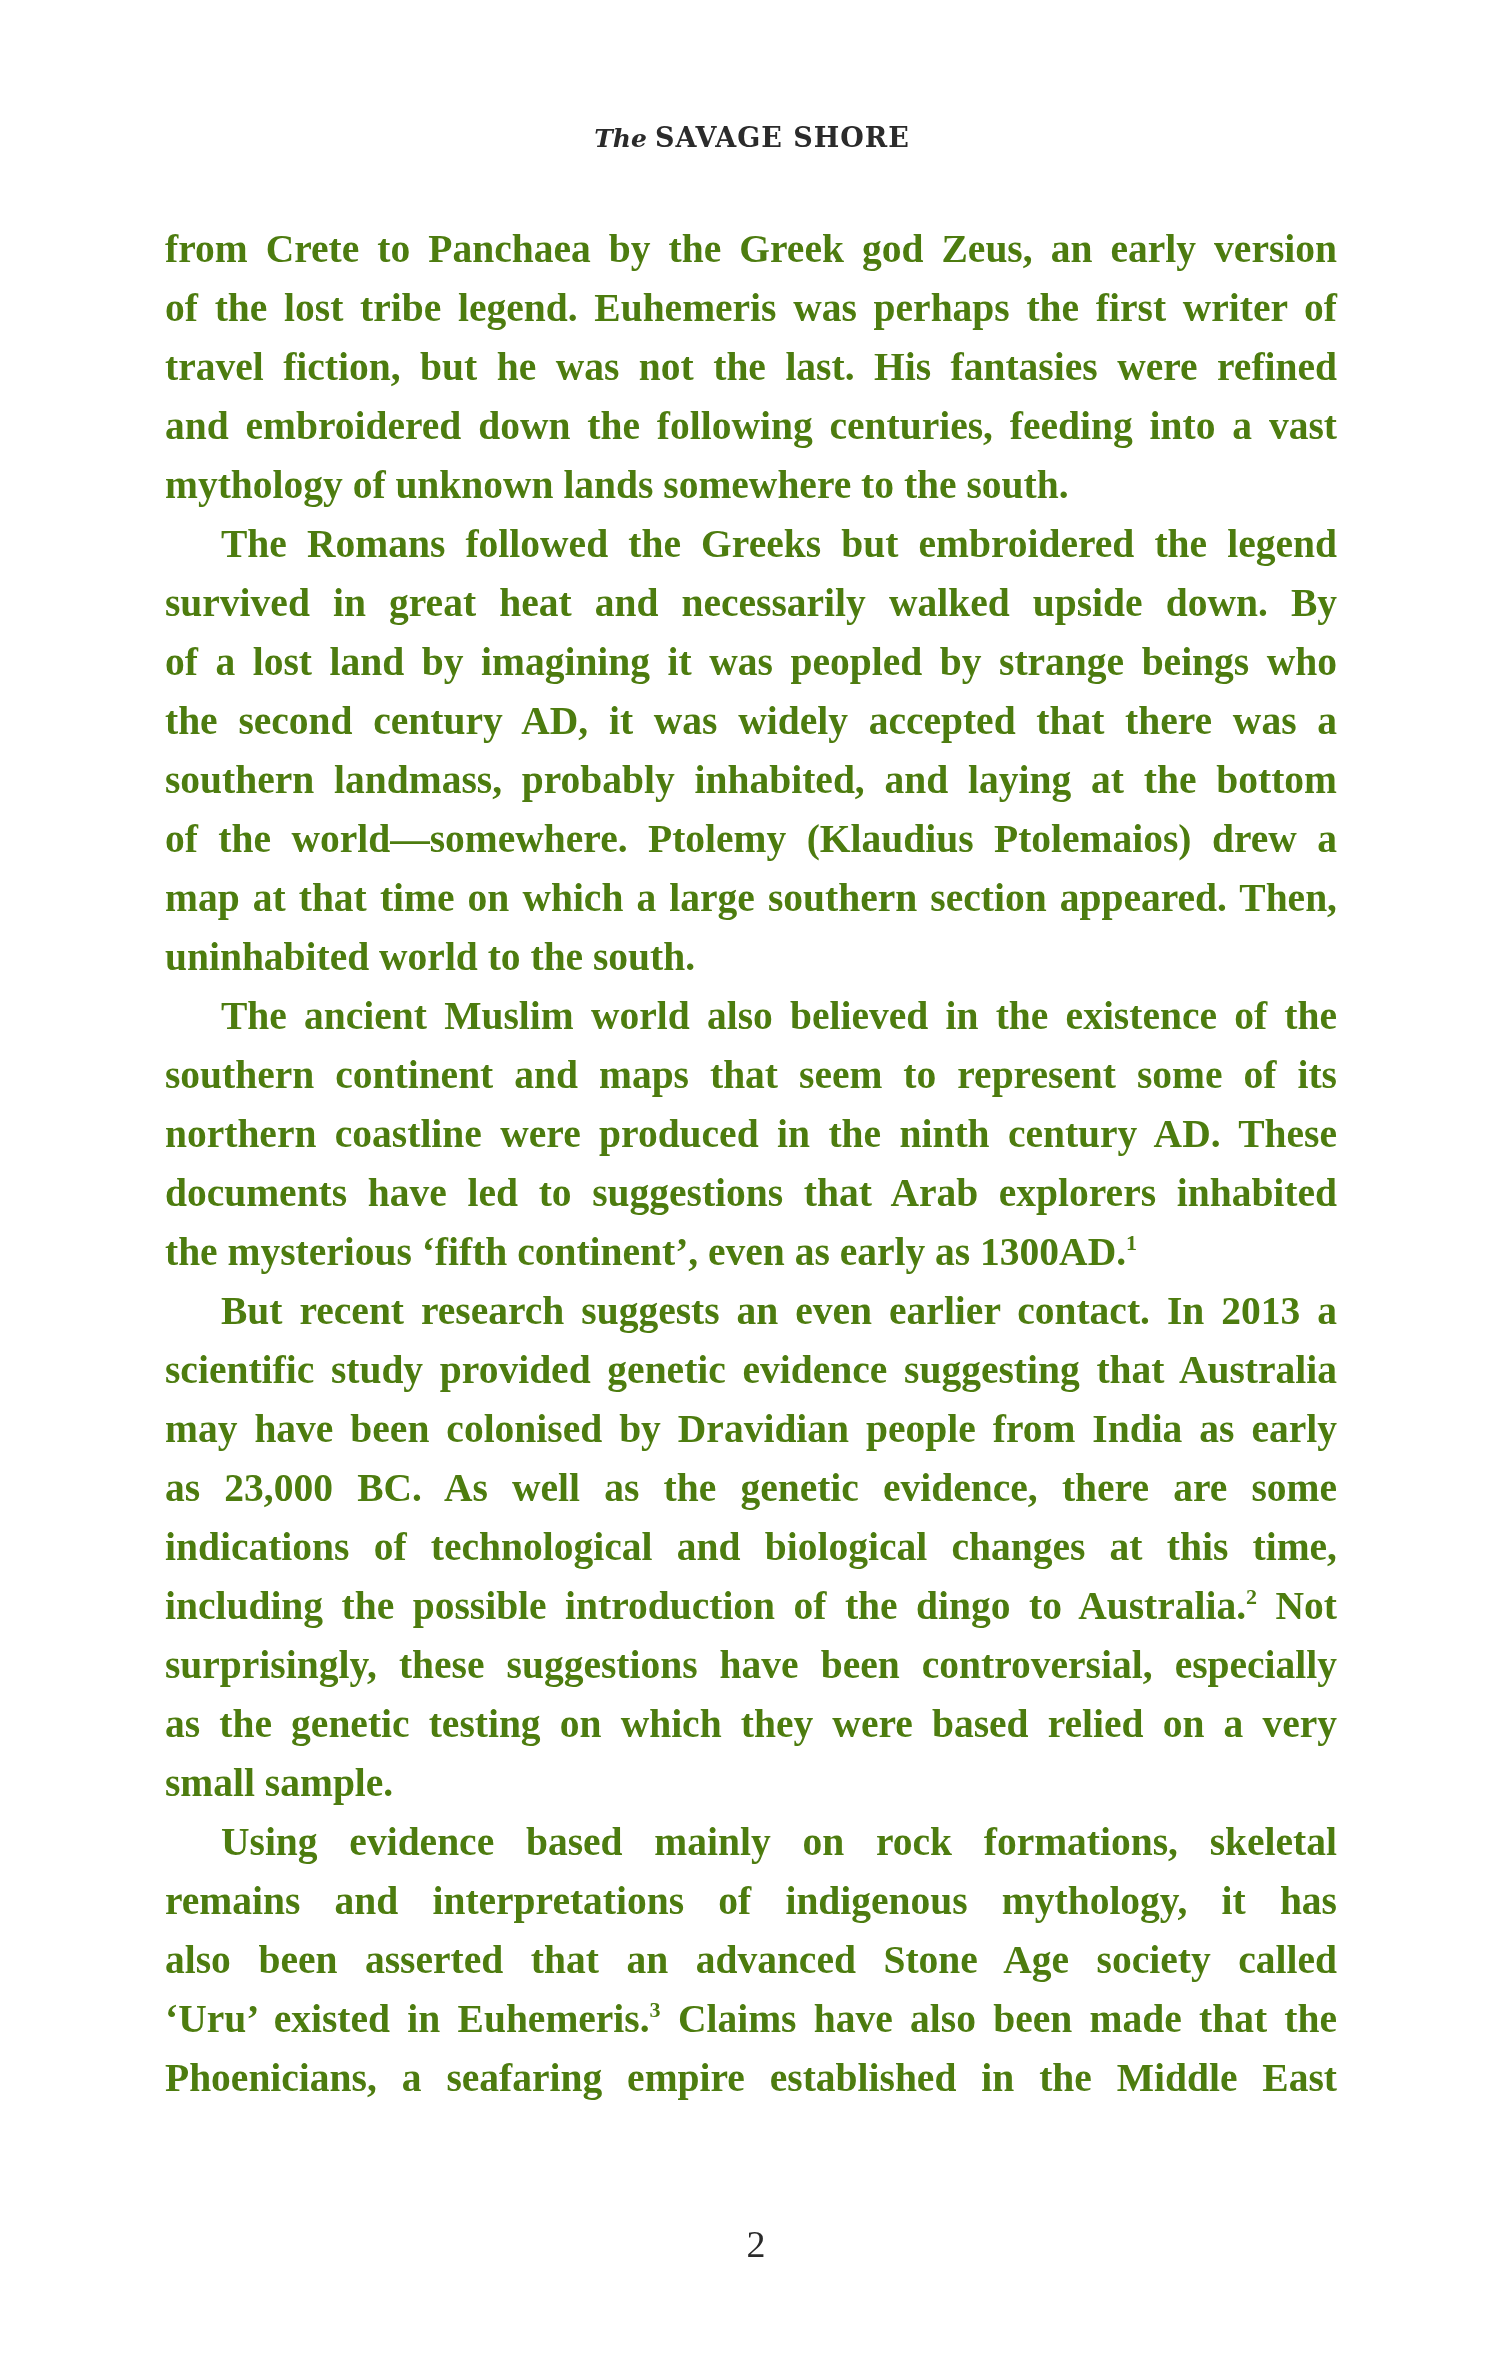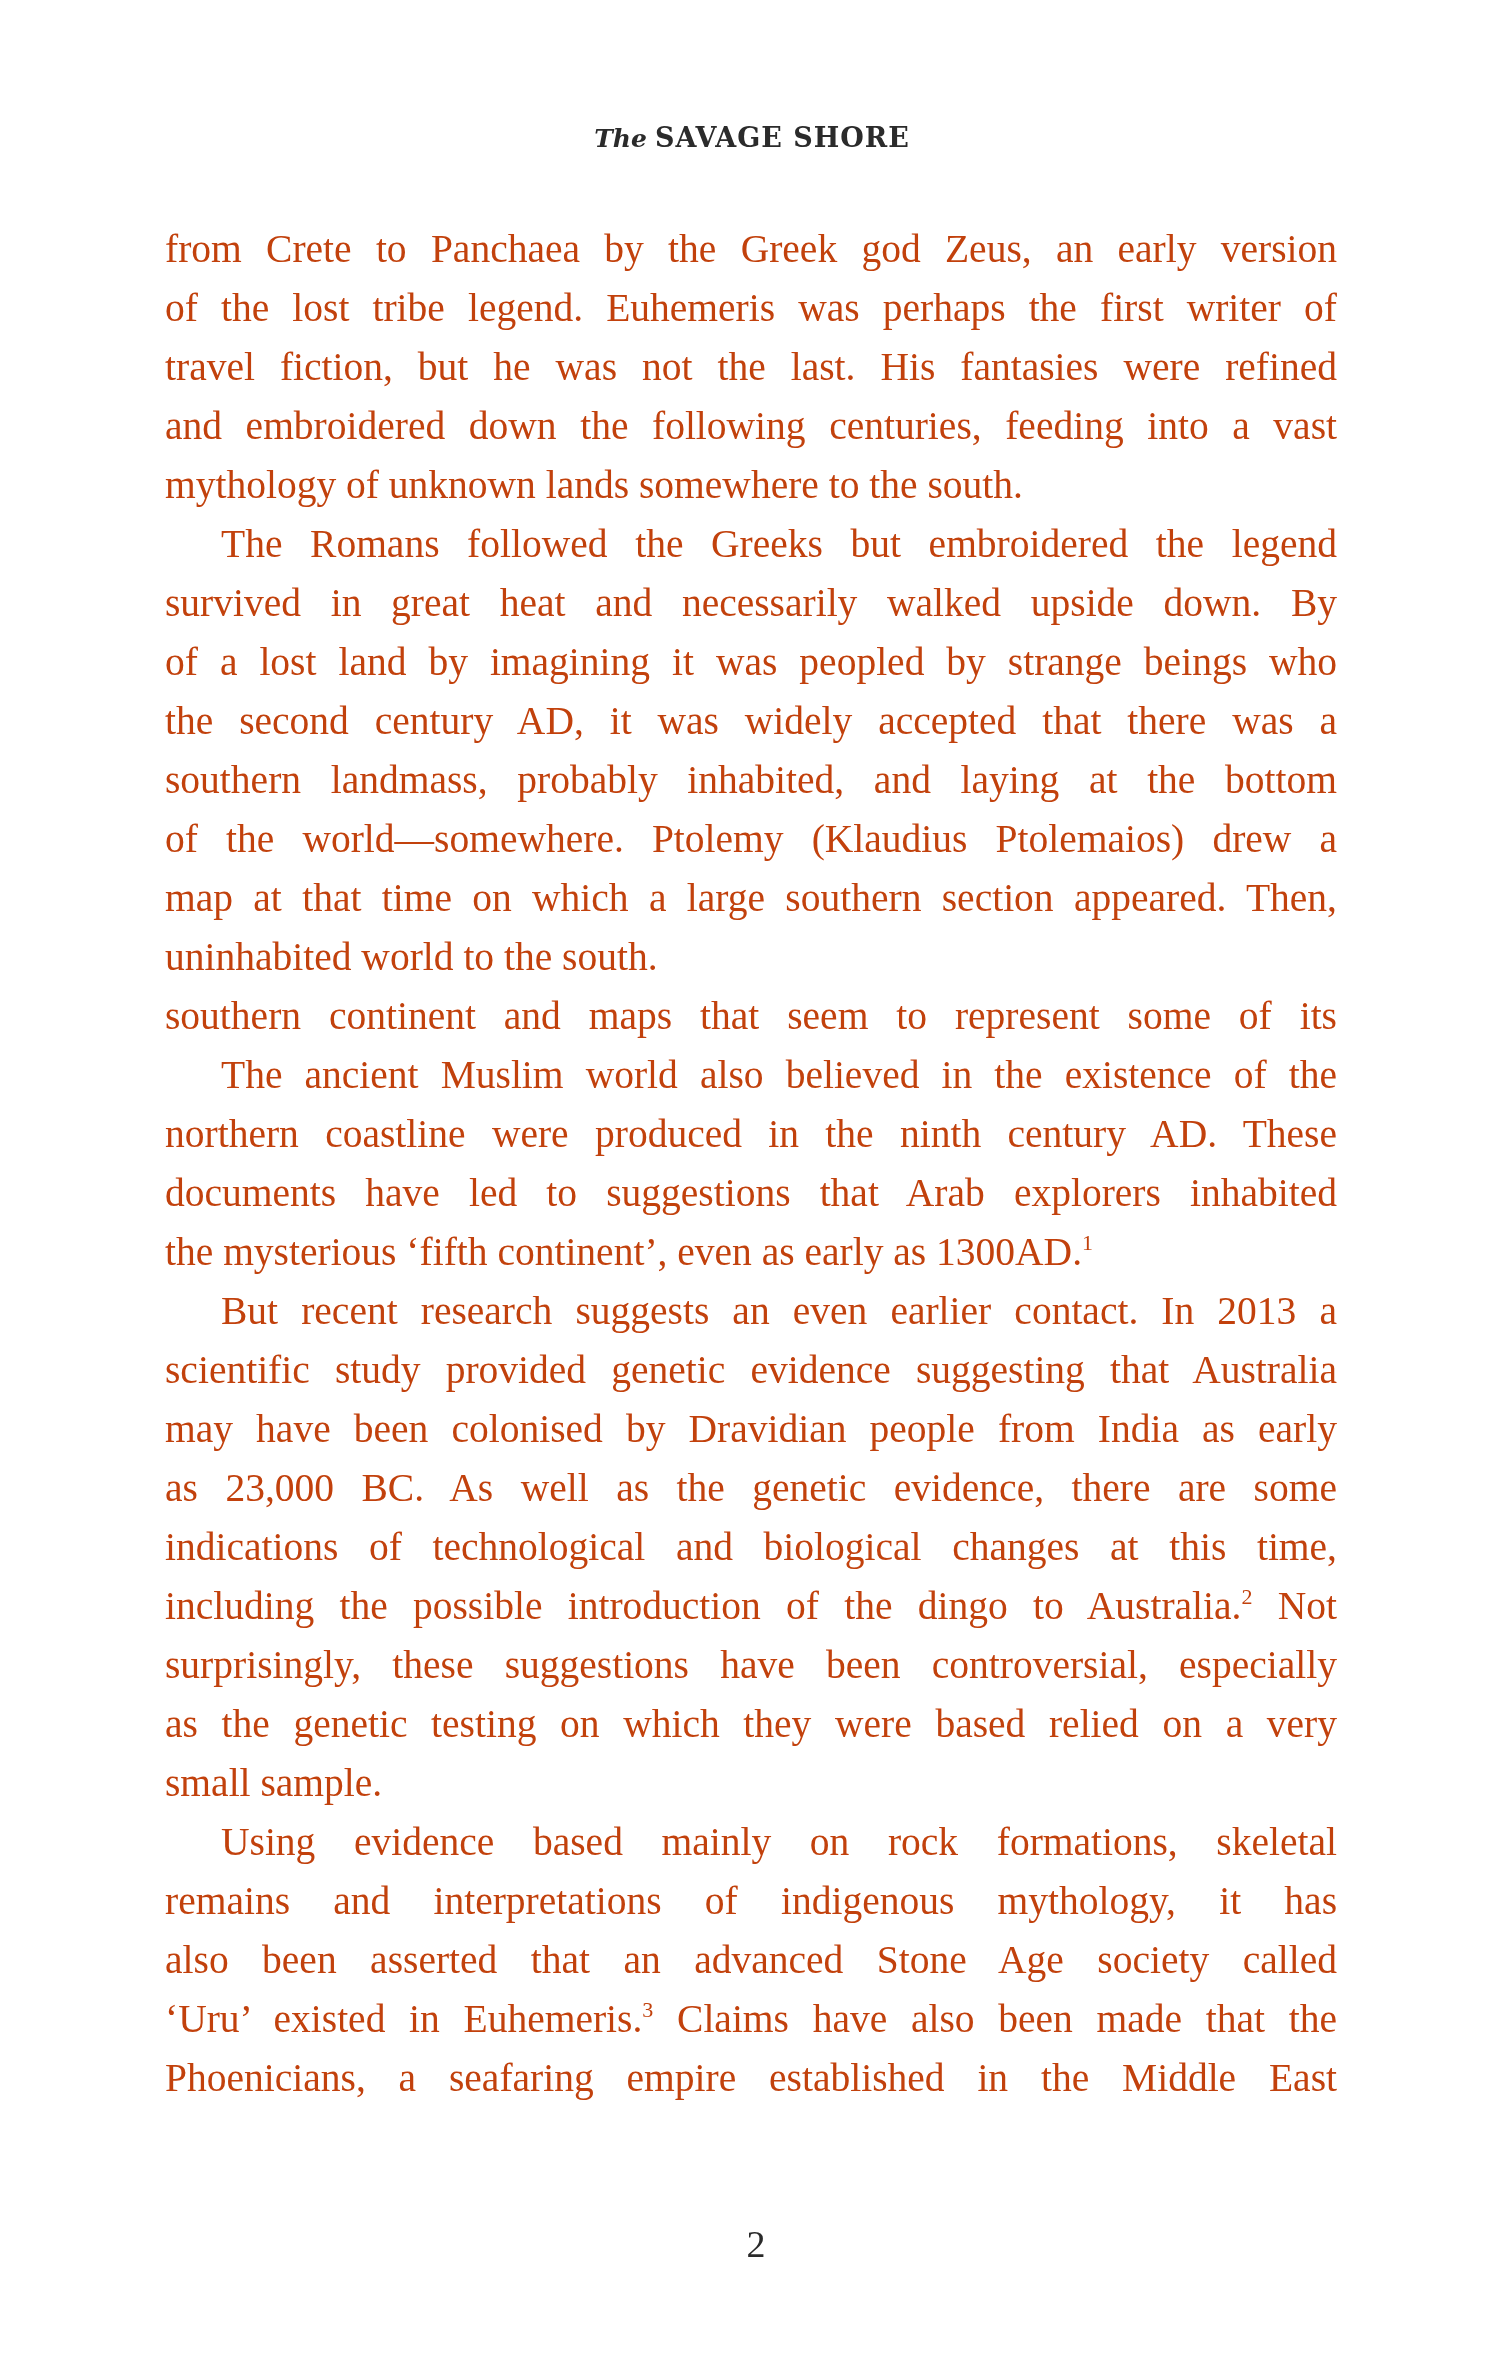--- a/index.html
+++ b/index.html
@@ -39,21 +39,22 @@
   }
   .body-text {
     position: absolute;
     left: 165px;
     top: 220px;
     width: 1172px;
     font-size: 39.5px;
     line-height: 59px;
     text-align: justify;
     hyphens: none;
-    color: #c2410c;
+    color: #4d7c0f;
+    font-weight: bold;
   }
   .body-text .line {
     display: block;
     text-align: justify;
     text-align-last: justify;
     white-space: nowrap;
     height: 59px;
   }
   .body-text .line.last {
     text-align-last: left;
@@ -98,22 +99,22 @@
     <span class="line">survived in great heat and necessarily walked upside down. By</span>
     <span class="line">of a lost land by imagining it was peopled by strange beings who</span>
     <span class="line">the second century AD, it was widely accepted that there was a</span>
     <span class="line">southern landmass, probably inhabited, and laying at the bottom</span>
     <span class="line">of the world—somewhere. Ptolemy (Klaudius Ptolemaios) drew a</span>
     <span class="line">map at that time on which a large southern section appeared. Then,</span>
     <span class="line last">uninhabited world to the south.</span>
   </div>
 
   <div>
+    <span class="line indent">The ancient Muslim world also believed in the existence of the</span>
     <span class="line">southern continent and maps that seem to represent some of its</span>
-    <span class="line indent">The ancient Muslim world also believed in the existence of the</span>
     <span class="line">northern coastline were produced in the ninth century AD. These</span>
     <span class="line">documents have led to suggestions that Arab explorers inhabited</span>
     <span class="line last"><span>the mysterious ‘fifth continent’, even as early as 1300AD.</span><sup class="fn">1</sup></span>
   </div>
 
   <div>
     <span class="line indent">But recent research suggests an even earlier contact. In 2013 a</span>
     <span class="line">scientific study provided genetic evidence suggesting that Australia</span>
     <span class="line">may have been colonised by Dravidian people from India as early</span>
     <span class="line">as 23,000 BC. As well as the genetic evidence, there are some</span>

